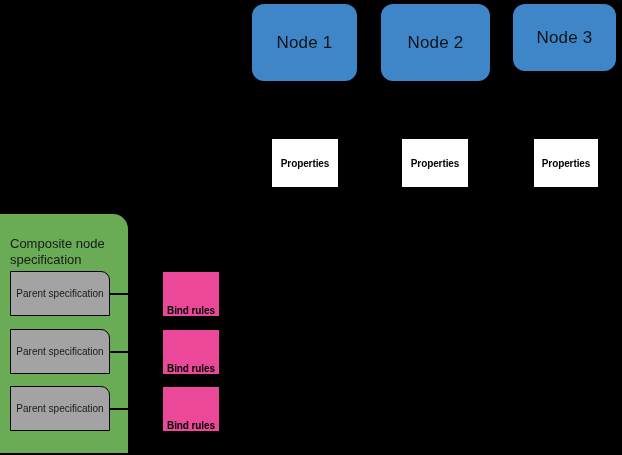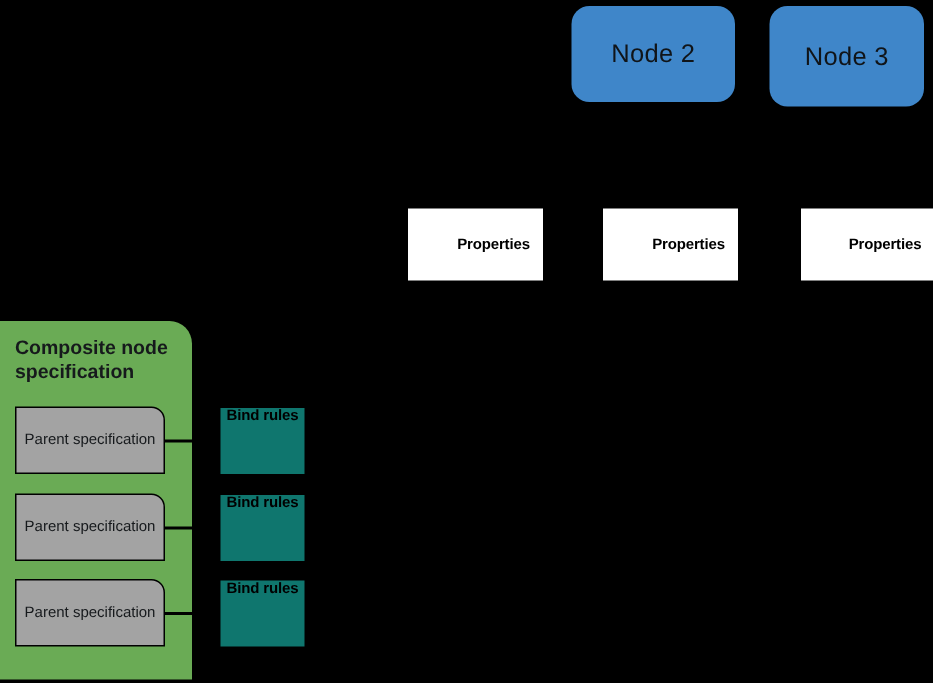--- a/index.html
+++ b/index.html
@@ -25,59 +25,58 @@
     border-radius: 12px;
     display: flex;
     align-items: center;
     justify-content: center;
     color: #101418;
     font-size: 17px;
     font-weight: 400;
     letter-spacing: 0.2px;
   }
   .node-1 { left: 252px; top: 4px;  width: 105px; height: 77px; }
-  .node-2 { left: 381px; top: 4px;  width: 109px; height: 64px; }
+  .node-2 { left: 381px; top: 4px;  width: 109px; height: 77px; }
   .node-3 { left: 513px; top: 4px;  width: 103px; height: 67px; }
 
   
   .props-box {
     position: absolute;
     background: #ffffff;
     display: flex;
     align-items: center;
     justify-content: center;
     color: #000000;
     font-size: 10px;
     font-weight: bold;
     letter-spacing: -0.1px;
-    padding-left: 24px;
   }
   .props-1 { left: 272px; top: 139px; width: 66px; height: 48px; }
   .props-2 { left: 402px; top: 139px; width: 66px; height: 48px; }
   .props-3 { left: 534px; top: 139px; width: 64px; height: 48px; }
 
   
   .composite-box {
     position: absolute;
     left: -2px;
     top: 214px;
     width: 130px;
     height: 239px;
     background: #6aab55;
     border-top-right-radius: 15px;
   }
   .composite-title {
     position: absolute;
     left: 12px;
-    top: 10px;
+    top: 22px;
     width: 112px;
     color: #16191c;
     font-size: 13px;
     line-height: 16px;
-    font-weight: 700;
+    font-weight: 400;
   }
 
   
   .parent-box {
     position: absolute;
     background: #a3a3a3;
     border: 1px solid #000000;
     border-top-right-radius: 9px;
     display: flex;
     align-items: center;
@@ -88,28 +87,29 @@
     line-height: 13px;
     box-sizing: border-box;
   }
   .parent-1 { left: 10px; top: 271px; width: 100px; height: 45px; }
   .parent-2 { left: 10px; top: 329px; width: 100px; height: 45px; }
   .parent-3 { left: 10px; top: 386px; width: 100px; height: 45px; }
 
   
   .bind-box {
     position: absolute;
-    background: #0f766e;
+    background: #ec4899;
     display: flex;
-    align-items: flex-start;
+    align-items: flex-end;
     justify-content: center;
     color: #000000;
     font-size: 10px;
     font-weight: bold;
     letter-spacing: -0.1px;
+    margin-left: 16px;
   }
   .bind-1 { left: 147px; top: 272px; width: 56px; height: 44px; }
   .bind-2 { left: 147px; top: 330px; width: 56px; height: 44px; }
   .bind-3 { left: 147px; top: 387px; width: 56px; height: 44px; }
 
   
   .connector {
     position: absolute;
     height: 2px;
     background: #000000;
@@ -118,20 +118,23 @@
   }
   .connector-1 { top: 293px; }
   .connector-2 { top: 351px; }
   .connector-3 { top: 408px; }
 </style>
 </head>
 <body>
 
 <div id="canvas">
 
+  <div class="node-box node-1">
+    <span>Node 1</span>
+  </div>
   <div class="node-box node-2">
     <span>Node 2</span>
   </div>
   <div class="node-box node-3">
     <span>Node 3</span>
   </div>
 
   <div class="props-box props-1">
     <span>Properties</span>
   </div>

